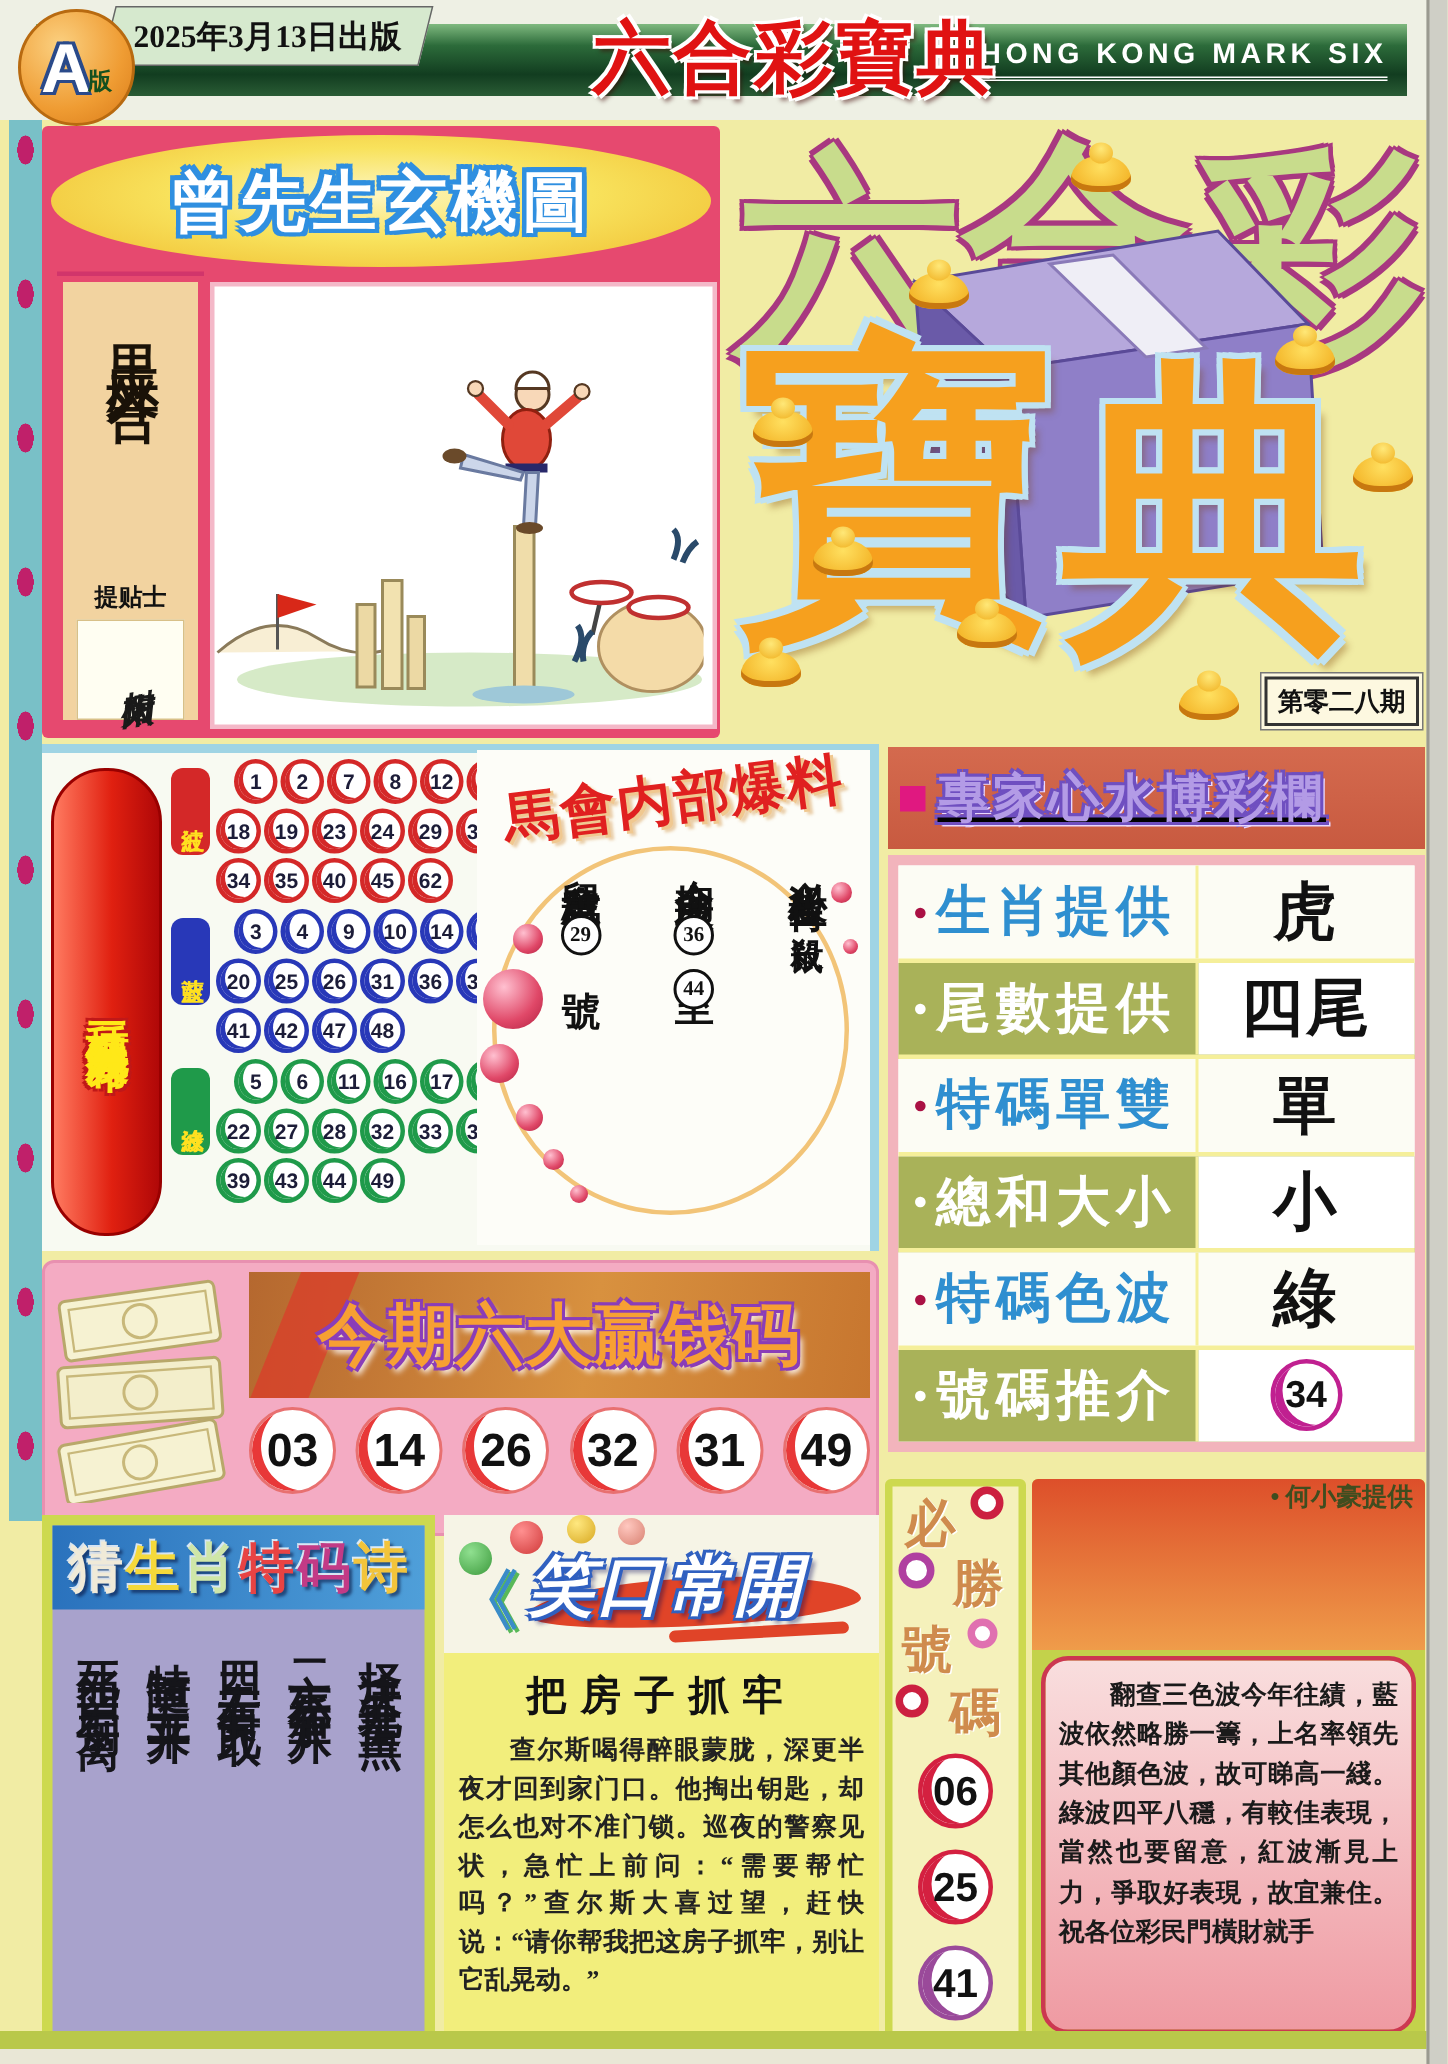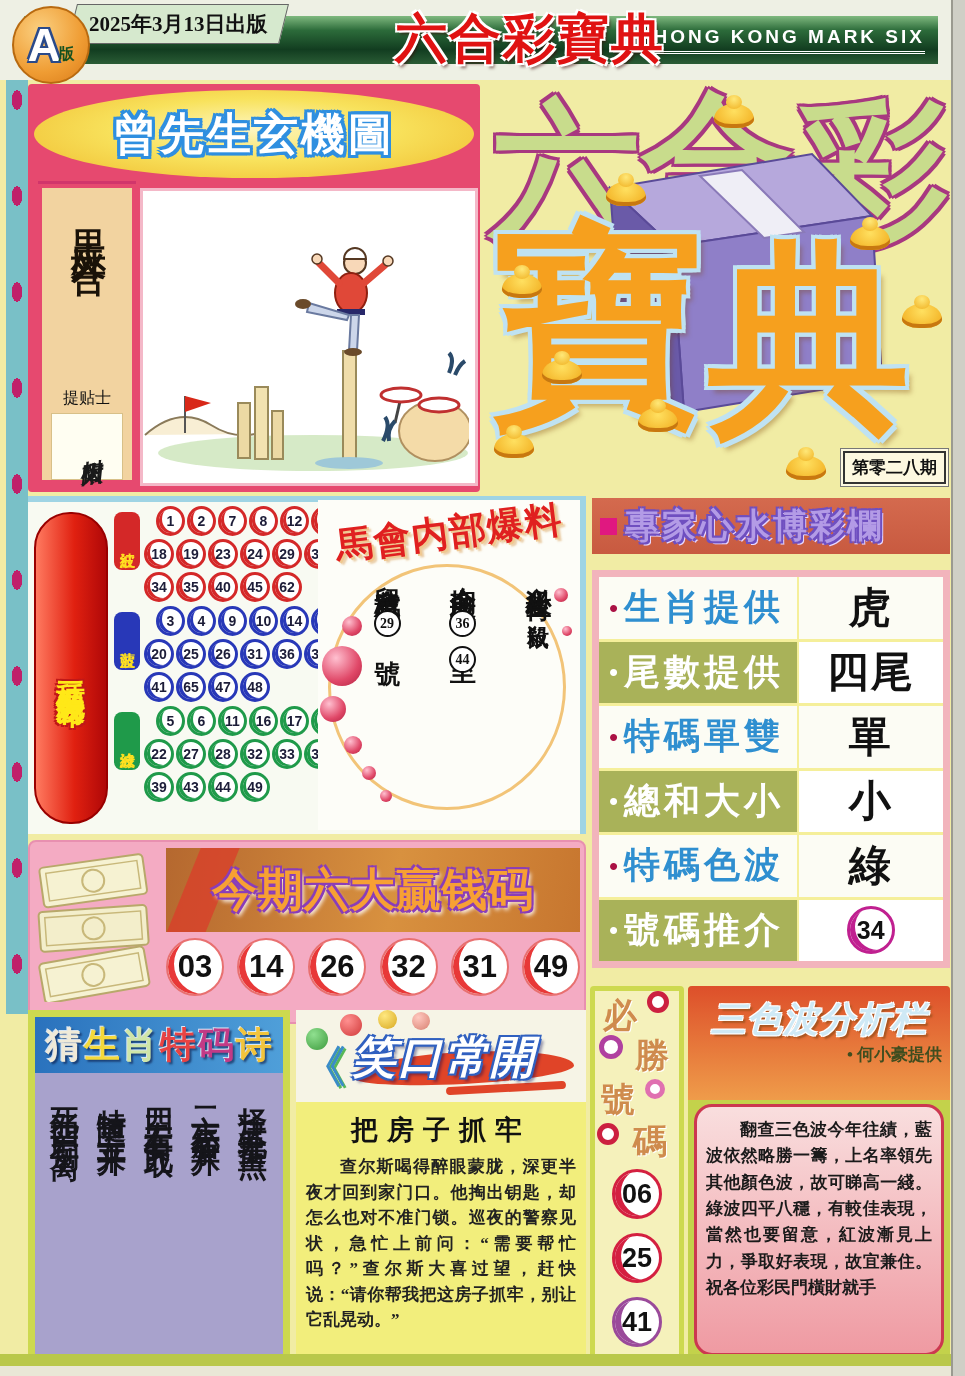--- a/index.html
+++ b/index.html
@@ -37,21 +37,21 @@
   .mystic-banner{position:absolute;left:6px;top:6px;width:440px;height:88px;border-radius:50%;
       background:radial-gradient(ellipse at 50% 45%,#fdf6c0 0%,#f8e25c 45%,#efb92c 100%);
       display:flex;align-items:center;justify-content:center;}
   .mystic-banner span{font-size:44px;font-weight:bold;color:#fff;letter-spacing:3px;
       text-shadow:-3px -3px 0 #2f8fe0,3px -3px 0 #2f8fe0,-3px 3px 0 #2f8fe0,3px 3px 0 #2f8fe0,0 -3px 0 #2f8fe0,0 3px 0 #2f8fe0,-3px 0 0 #2f8fe0,3px 0 0 #2f8fe0;}
   .mystic-side{position:absolute;left:14px;top:104px;width:90px;height:292px;background:#f2d3a0;
       display:flex;flex-direction:column;align-items:center;}
   .mystic-side::before{content:"";position:absolute;left:-4px;top:-7px;width:98px;height:3px;background:#d1356b;}
   .riddle{writing-mode:vertical-rl;text-orientation:upright;font-size:35px;font-weight:bold;color:#1a1208;
       font-family:"Liberation Serif",serif;letter-spacing:10px;margin-top:14px;height:180px;}
-  .tip-label{font-size:16px;font-weight:normal;color:#111;margin-top:22px;}
+  .tip-label{font-size:16px;font-weight:bold;color:#111;margin-top:22px;}
   .sig-box{width:70px;height:72px;background:#fffef2;border:1px solid #d8c088;margin-top:4px;
       display:flex;align-items:center;justify-content:center;}
   .sig{writing-mode:vertical-rl;font-size:22px;font-weight:bold;font-style:italic;color:#1a1a1a;
       font-family:"Liberation Serif",serif;transform:rotate(-8deg);letter-spacing:2px;}
   .mystic-art{position:absolute;left:112px;top:104px;width:332px;height:292px;background:#fff;
       border:3px solid #f4b8c8;}
   
   .masthead{position:absolute;left:486px;top:78px;width:464px;height:414px;}
   .mh-char{position:absolute;font-weight:bold;color:#c8dc8c;
       text-shadow:-3px -3px 0 #a83880,3px -3px 0 #a83880,-3px 3px 0 #a83880,3px 3px 0 #a83880,0 -3px 0 #a83880,0 3px 0 #a83880,-3px 0 0 #a83880,3px 0 0 #a83880;}
@@ -105,22 +105,22 @@
   .insider-cols{position:absolute;left:52px;top:66px;width:186px;height:256px;
       display:flex;flex-direction:row-reverse;justify-content:space-between;}
   .icol{writing-mode:vertical-rl;text-orientation:upright;font-family:"Liberation Serif",serif;
       font-weight:bold;color:#111;}
   .icol .lab{font-size:26px;letter-spacing:3px;}
   .icol .val{font-size:22px;letter-spacing:2px;}
   .circ{writing-mode:horizontal-tb;width:27px;height:27px;border:2px solid #111;border-radius:50%;
       display:inline-flex;align-items:center;justify-content:center;font-size:14px;font-weight:bold;
       margin:3px 0;background:#fff;box-sizing:border-box;}
   
-  .exp-banner{position:absolute;left:592px;top:498px;width:358px;height:56px;
-      background:linear-gradient(180deg,#d46a4e,#c85a40);display:flex;align-items:center;}
+  .exp-banner{position:absolute;left:592px;top:498px;width:358px;height:68px;
+      background:linear-gradient(180deg,#d46a4e,#c85a40);display:flex;align-items:center;text-decoration:underline;}
   .exp-square{width:17px;height:17px;background:#e01880;margin:0 8px 0 8px;}
   .exp-title{font-size:34px;font-weight:bold;color:#b39be6;letter-spacing:3px;
       text-shadow:-2px -2px 0 #6f4fc0,2px -2px 0 #6f4fc0,-2px 2px 0 #6f4fc0,2px 2px 0 #6f4fc0,3px 3px 0 #e8d8ff;}
   .exp-frame{position:absolute;left:592px;top:570px;width:358px;height:398px;background:#f2b4bc;
       padding:7px;box-sizing:border-box;}
   .exp-table{width:100%;height:100%;background:#fff;display:flex;flex-direction:column;}
   .exp-row{flex:1;display:flex;align-items:center;border-bottom:3px solid #f5ef9a;}
   .exp-row:last-child{border-bottom:none;}
   .exp-row .labwrap{flex:0 0 58%;display:flex;align-items:center;padding-left:10px;
       border-right:2px solid #f5ef9a;height:100%;box-sizing:border-box;}
@@ -339,21 +339,21 @@
           <div class="ball-row row1">
             <span class="gball" style="border-color: rgb(40, 56, 184); box-shadow: rgb(40, 56, 184) 4px -2px 0px -1px inset;">20</span>
             <span class="gball" style="border-color: rgb(40, 56, 184); box-shadow: rgb(40, 56, 184) 4px -2px 0px -1px inset;">25</span>
             <span class="gball" style="border-color: rgb(40, 56, 184); box-shadow: rgb(40, 56, 184) 4px -2px 0px -1px inset;">26</span>
             <span class="gball" style="border-color: rgb(40, 56, 184); box-shadow: rgb(40, 56, 184) 4px -2px 0px -1px inset;">31</span>
             <span class="gball" style="border-color: rgb(40, 56, 184); box-shadow: rgb(40, 56, 184) 4px -2px 0px -1px inset;">36</span>
             <span class="gball" style="border-color: rgb(40, 56, 184); box-shadow: rgb(40, 56, 184) 4px -2px 0px -1px inset;">37</span>
           </div>
           <div class="ball-row row2">
             <span class="gball" style="border-color: rgb(40, 56, 184); box-shadow: rgb(40, 56, 184) 4px -2px 0px -1px inset;">41</span>
-            <span class="gball" style="border-color: rgb(40, 56, 184); box-shadow: rgb(40, 56, 184) 4px -2px 0px -1px inset;">65</span>
+            <span class="gball" style="border-color: rgb(40, 56, 184); box-shadow: rgb(40, 56, 184) 4px -2px 0px -1px inset;">42</span>
             <span class="gball" style="border-color: rgb(40, 56, 184); box-shadow: rgb(40, 56, 184) 4px -2px 0px -1px inset;">47</span>
             <span class="gball" style="border-color: rgb(40, 56, 184); box-shadow: rgb(40, 56, 184) 4px -2px 0px -1px inset;">48</span>
           </div>
           <span class="checker" style="--c: #2838b8;"></span>
         </div>
         <div class="grid-group">
           <span class="group-label" style="background: rgb(31, 154, 74);">綠波</span>
           <div class="ball-row row0">
             <span class="gball" style="border-color: rgb(31, 154, 74); box-shadow: rgb(31, 154, 74) 4px -2px 0px -1px inset;">5</span>
             <span class="gball" style="border-color: rgb(31, 154, 74); box-shadow: rgb(31, 154, 74) 4px -2px 0px -1px inset;">6</span>
@@ -547,21 +547,20 @@
       </div>
     <div class="mw-balls">
         <span class="mball" style="border-color: rgb(212, 32, 64); box-shadow: rgb(212, 32, 64) 8px -2px 0px -2px inset;">06</span>
         <span class="mball" style="border-color: rgb(212, 32, 64); box-shadow: rgb(212, 32, 64) 8px -2px 0px -2px inset;">25</span>
         <span class="mball" style="border-color: rgb(154, 74, 154); box-shadow: rgb(154, 74, 154) 8px -2px 0px -2px inset;">41</span>
       </div>
   </div>
 
   <div class="analysis">
     <div class="ana-head">
-      <div class="ana-title">三色波分析栏</div>
       <div class="ana-byline">何小豪提供</div>
     </div>
     <div class="ana-body">
       <p class="ana-text">翻查三色波今年往績，藍波依然略勝一籌，上名率領先其他顏色波，故可睇高一綫。綠波四平八穩，有較佳表現，當然也要留意，紅波漸見上力，爭取好表現，故宜兼住。祝各位彩民門橫財就手</p>
     </div>
   </div>
 
   <div class="strip-bottom"></div>
   <div class="edge-bottom"></div>
   <div class="edge-right"></div>

